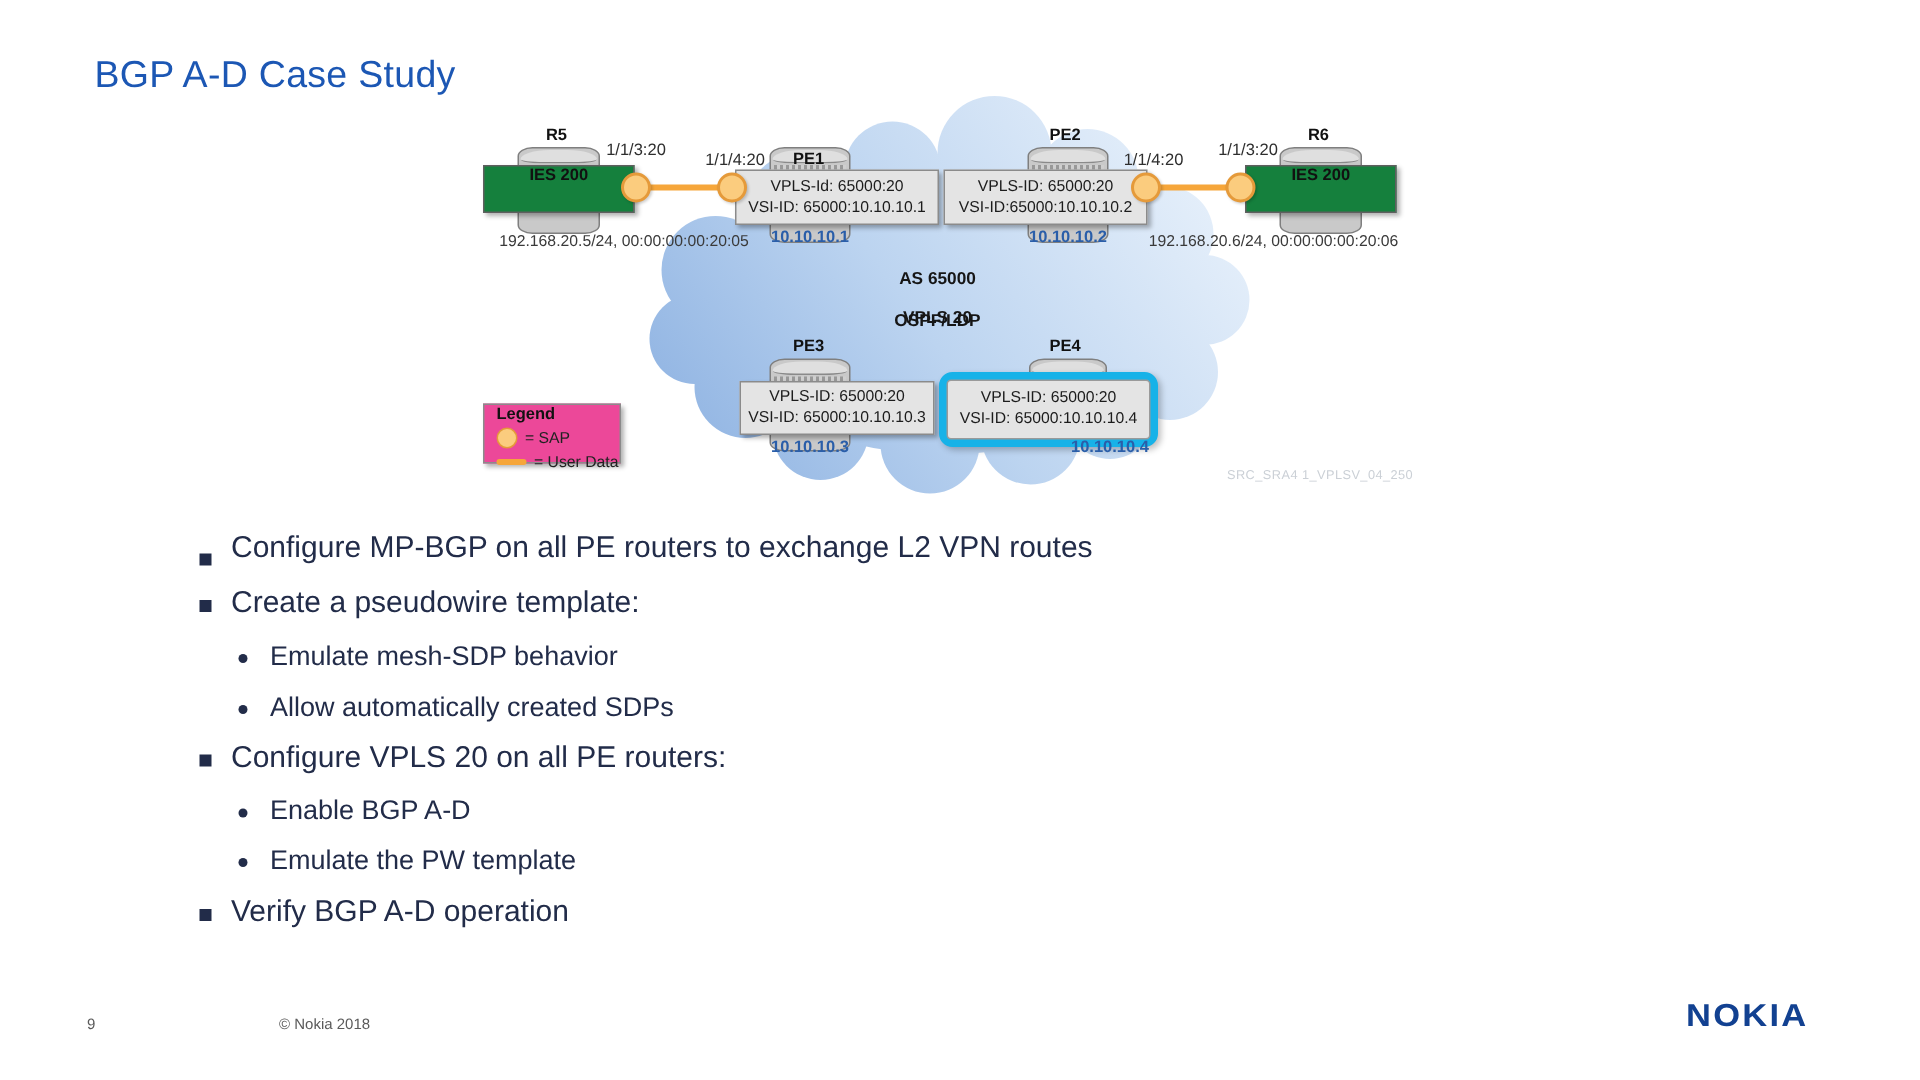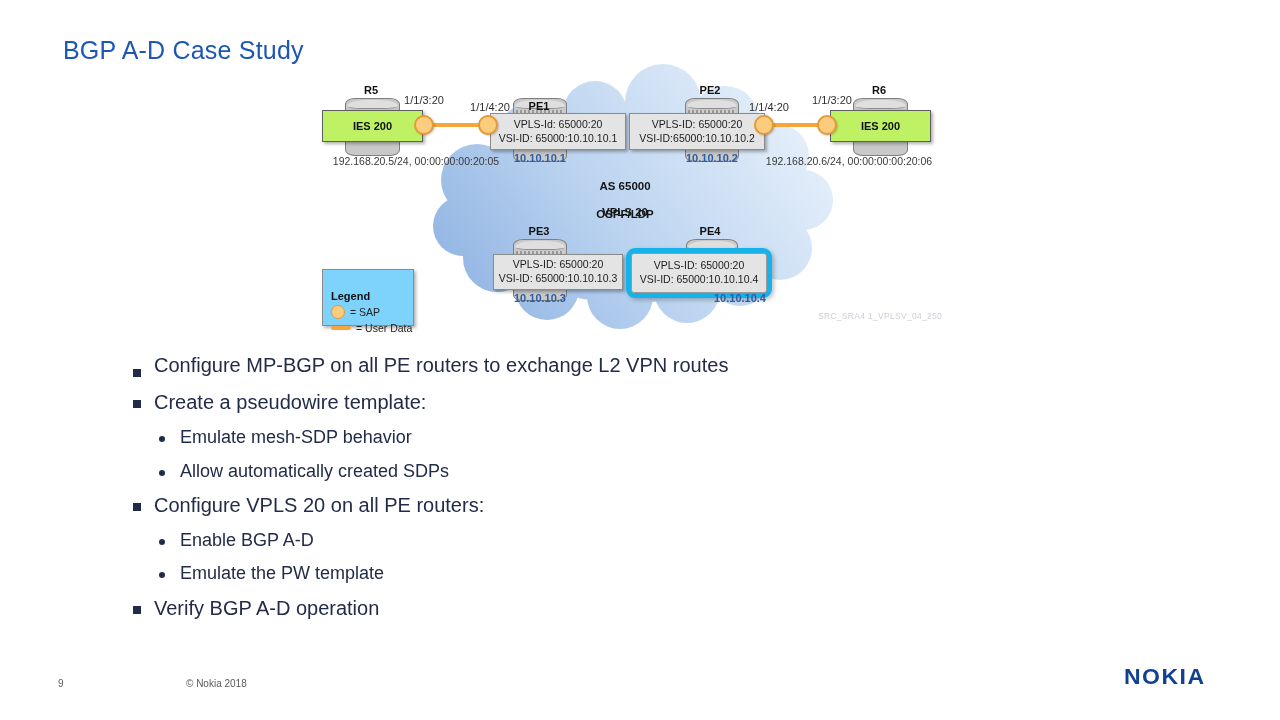--- a/index.html
+++ b/index.html
@@ -24,37 +24,37 @@
   .cloud-label{font-size:11.5px;font-weight:bold;color:#161616;z-index:3;line-height:13px;}
 
   
   .cyl{background:#c9c9c9;border:1px solid #7f7f7f;border-radius:10px/6px;z-index:1;}
   .cyl::before{content:"";position:absolute;left:1px;right:1px;top:1px;height:8px;
     background:#dfdfdf;border-bottom:1px solid #8a8a8a;border-radius:50% 50% 40% 40%/90% 90% 40% 40%;}
   .cyl::after{content:"";position:absolute;left:2px;right:2px;top:11px;height:10px;
     background:repeating-linear-gradient(to right,#999 0 2px,#cfcfcf 2px 4px);}
 
   
-  .boxw{background:#bef264;border:1px solid #5f5f5f;box-shadow:2px 2px 3px rgba(0,0,0,0.30);
-    display:flex;align-items:center;justify-content:center;font-weight:bold;font-size:11px;color:#111;z-index:2;}
+  .boxw{background:#15803d;border:1px solid #5f5f5f;box-shadow:2px 2px 3px rgba(0,0,0,0.30);
+    display:flex;align-items:flex-start;justify-content:center;font-weight:bold;font-size:11px;color:#111;z-index:2;}
   .boxg{background:#e4e4e4;border:1px solid #8b8b8b;box-shadow:2px 2px 3px rgba(0,0,0,0.30);
     display:flex;flex-direction:column;align-items:center;justify-content:center;
     font-size:10.5px;color:#1c1c1c;line-height:1.3;z-index:2;}
   .hl{border:5px solid #17b2e8;border-radius:9px;background:#17b2e8;z-index:2;
     box-shadow:2px 2px 4px rgba(0,0,0,0.25);}
   .hl .boxg{position:absolute;left:0;top:0;right:0;bottom:0;box-shadow:none;border:1px solid #9a9a9a;border-radius:3px;}
 
   
   .sap{width:20px;height:20px;border-radius:50%;background:#fbcc7e;border:2px solid #e59a3a;
     box-sizing:border-box;z-index:4;box-shadow:1px 1px 2px rgba(0,0,0,0.2);}
   .link{height:4px;background:#f6a63a;border-radius:2px;z-index:1;}
 
   
-  .legendbox{left:322px;top:269px;width:92px;height:57px;background:#7dd3fc;border:1px solid #8b8b8b;
-    box-shadow:2px 2px 3px rgba(0,0,0,0.30);z-index:2;padding:20px 0 0 8px;box-sizing:border-box;}
+  .legendbox{left:322px;top:269px;width:92px;height:40px;background:#ec4899;border:1px solid #8b8b8b;
+    box-shadow:2px 2px 3px rgba(0,0,0,0.30);z-index:2;padding:0 0 0 8px;box-sizing:border-box;}
   .legend-title{font-size:11px;font-weight:bold;color:#111;}
   .legend-row{display:flex;align-items:center;gap:5px;font-size:10.5px;color:#222;margin-top:3px;}
   .legend-sap{width:14px;height:14px;border-radius:50%;background:#fbcc7e;border:1.5px solid #e59a3a;box-sizing:border-box;flex:0 0 auto;}
   .legend-line{width:20px;height:4px;background:#f6a63a;border-radius:2px;flex:0 0 auto;}
 
   .wm{left:818px;top:311px;font-size:8.5px;color:#cbd0d6;letter-spacing:0.3px;z-index:3;}
 
   
   .brow{display:flex;align-items:center;gap:13px;color:#222c49;}
   .b1{left:133px;font-size:20px;}

